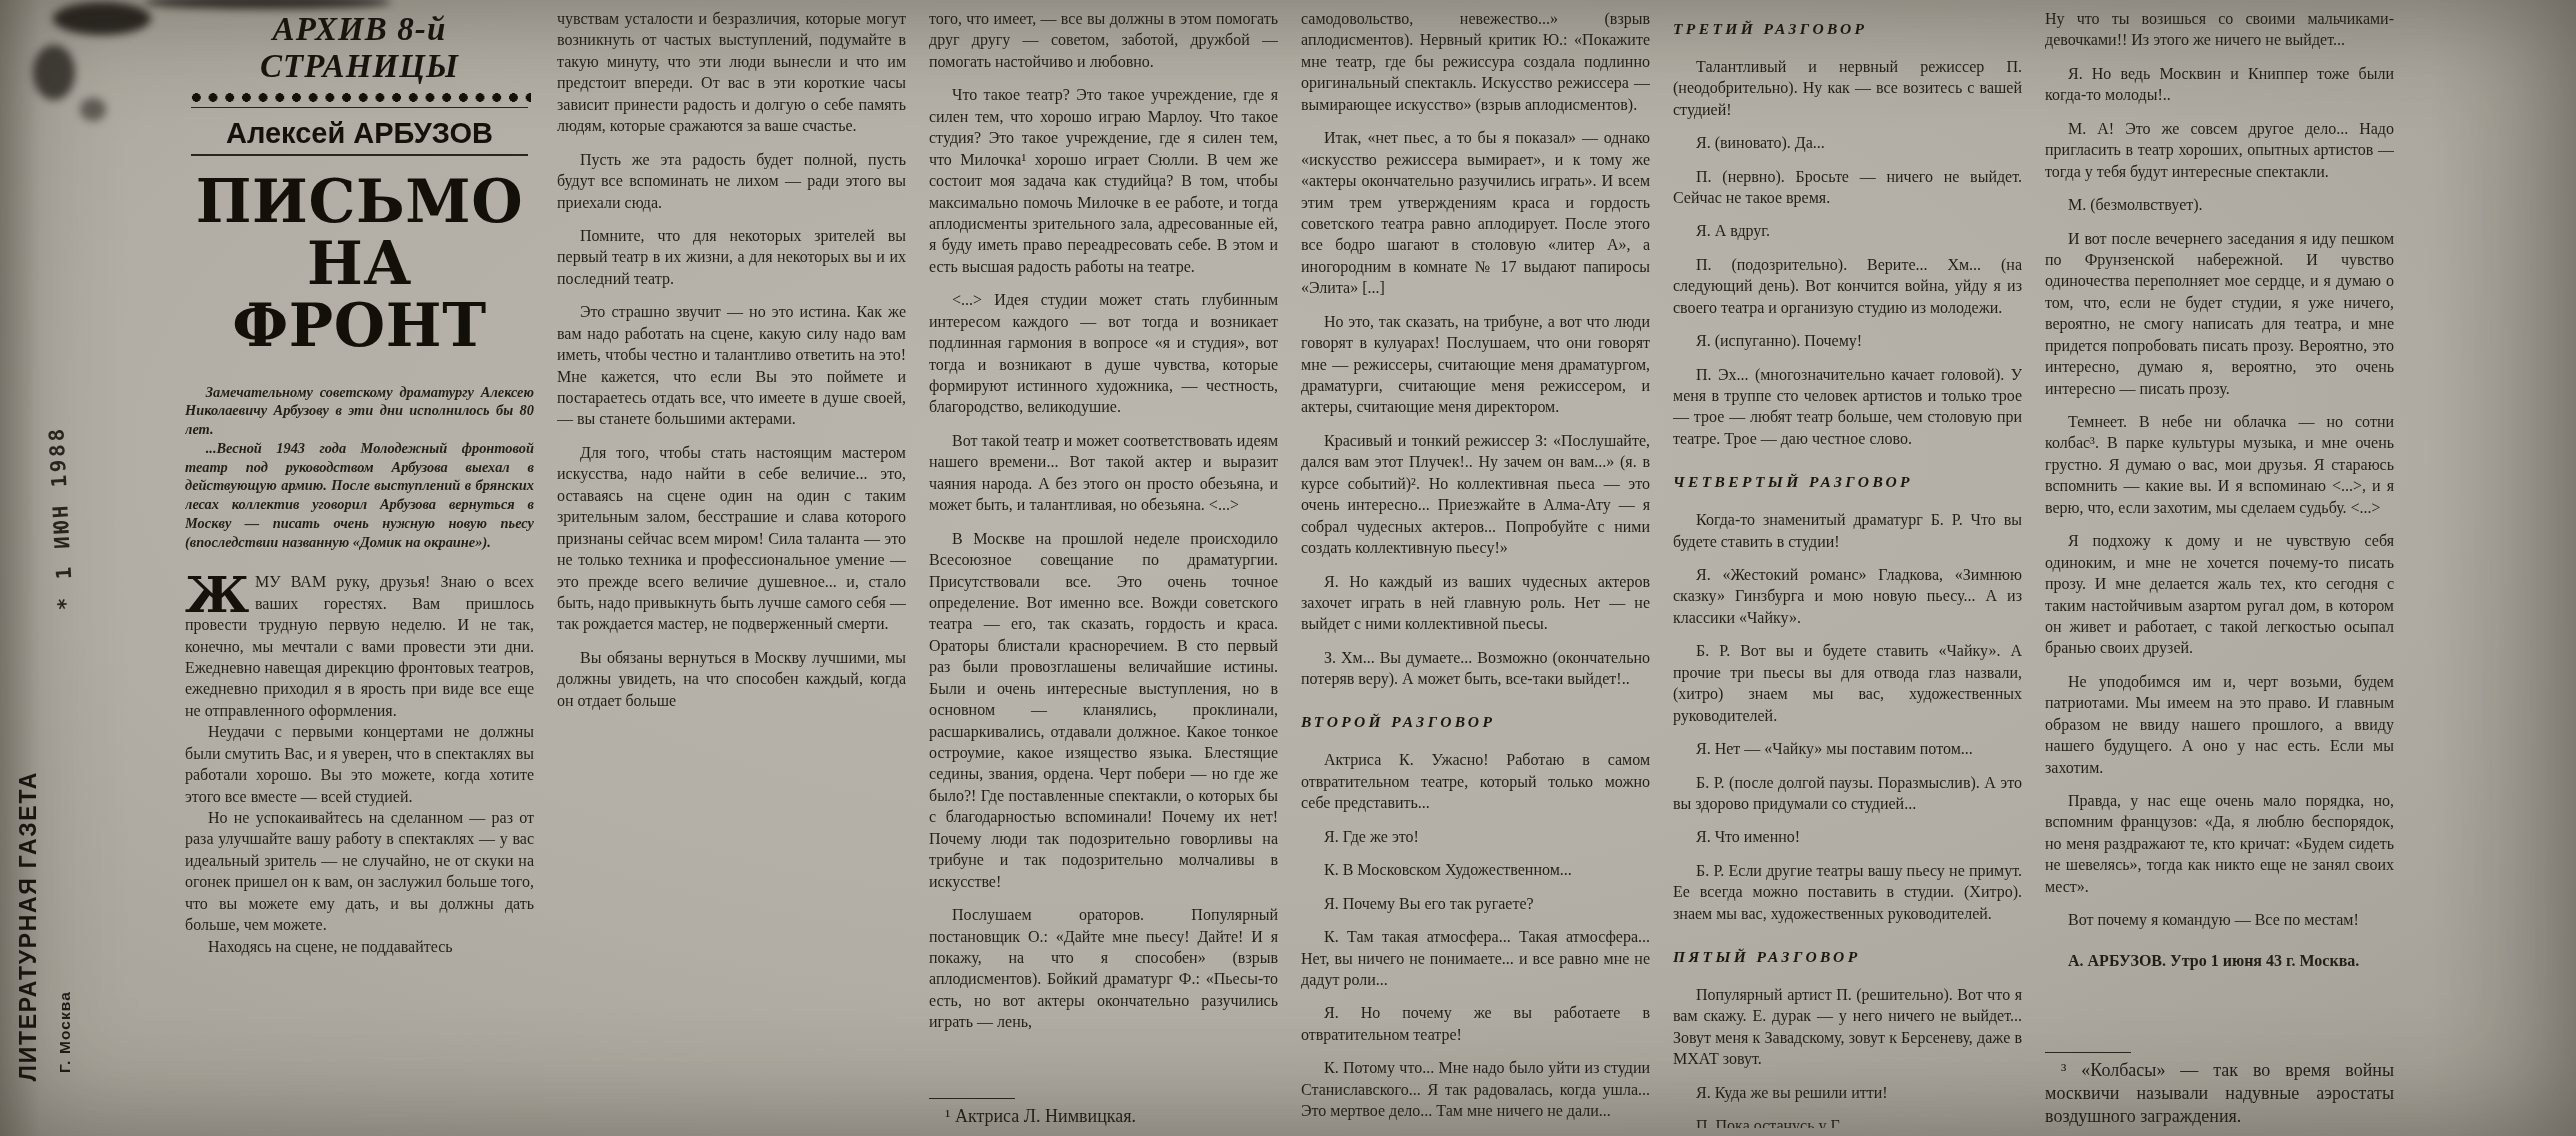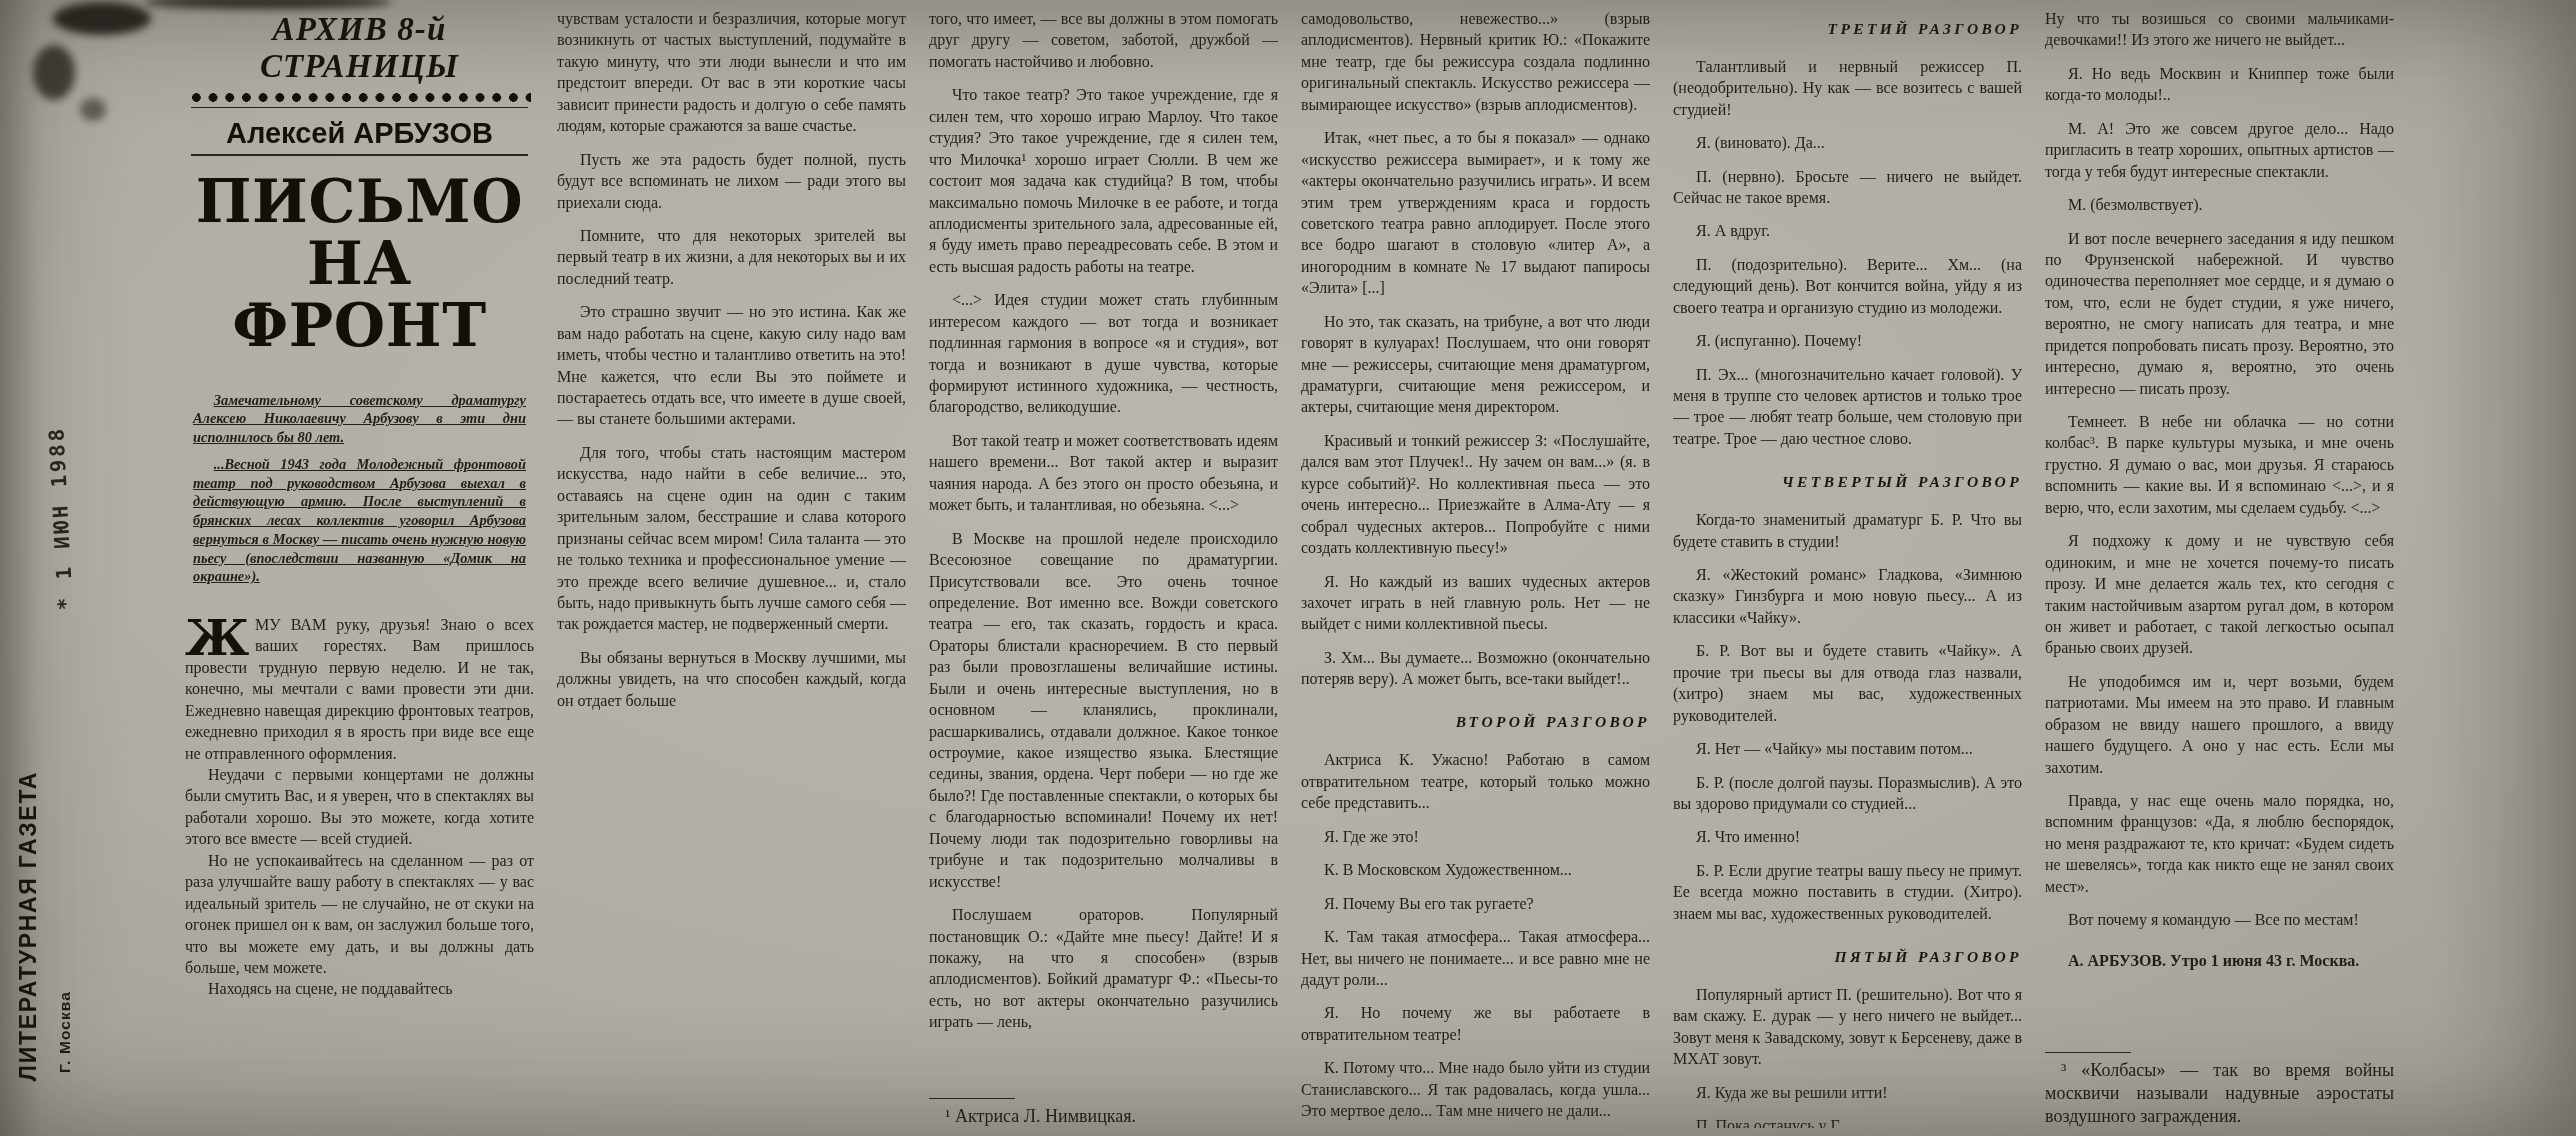--- a/index.html
+++ b/index.html
@@ -81,35 +81,35 @@
   .headline {
     margin: 15px 0 13.8px 0;
     font: 700 59px/1.05 "DejaVu Serif", serif;
     letter-spacing: 0.6px; color: #13100a;
   }
   .headline span { display: block; }
 
   
   .intro-p {
     font: italic 600 14.4px/1.3 "Liberation Serif", serif;
-    text-align: justify; text-indent: 20.7px; margin: 8px; color: #221f18; text-decoration: underline;
+    text-align: justify; text-indent: 20.7px; margin: 0; color: #221f18;
   }
   .para {
     font-size: 16px; line-height: 1.34; text-align: justify;
     text-indent: 23px; margin: 0; color: #221f18;
     hyphens: auto;
   }
   .cont { text-indent: 0; }
   .dropcap {
     float: left; font: 700 49px/0.78 "DejaVu Serif", serif;
     padding: 4.6px 5.7px 0 0; color: #15120c;
   }
   .conv-heading {
     font: italic 700 15.5px/1.2 "Liberation Serif", serif;
-    text-align: right; letter-spacing: 3.4px;
+    text-align: left; letter-spacing: 3.4px;
     margin: 11.5px 0 5.7px 0; color: #1b1812; text-indent: 0;
   }
   .signature { font-weight: 700; margin-top: 6.9px; }
   .footnote {
     margin-top: auto; position: relative;
     font-size: 18px; line-height: 1.28; padding-top: 6.9px;
     text-indent: 16px; text-align: justify;
   }
   .footnote::before {
     content: ""; position: absolute; top: 0; left: 0;

